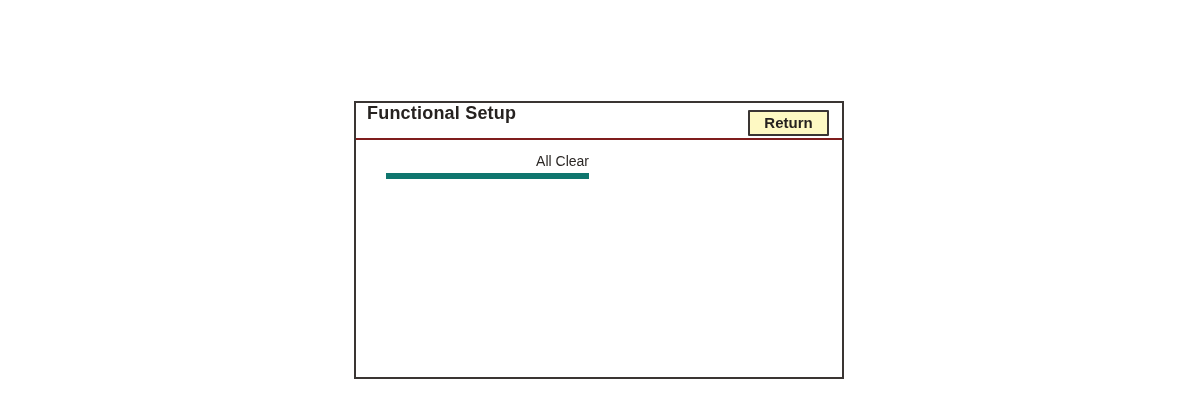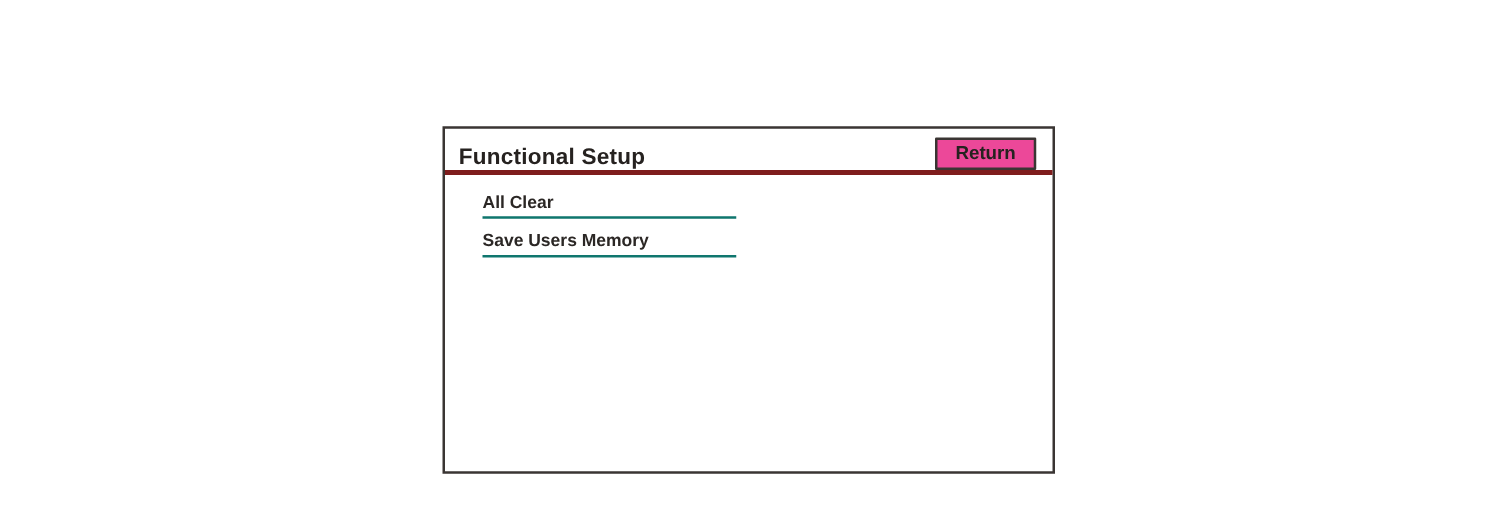--- a/index.html
+++ b/index.html
@@ -21,76 +21,75 @@
     left: 354px;
     top: 101px;
     width: 490px;
     height: 278px;
     background: #ffffff;
     border: 2px solid #3a3533;
   }
   .titlebar {
     position: relative;
     height: 37px;
-    border-bottom: 4px solid #7f1d1d;
+    border-bottom: 2px solid #7f1d1d;
     display: flex;
-    align-items: flex-end;
+    align-items: flex-start;
     padding-left: 11px;
   }
   .title {
     font-size: 18px;
     font-weight: bold;
     color: #262220;
     letter-spacing: 0.2px;
   }
   .return-btn {
     position: absolute;
     right: 13px;
     top: 7px;
     width: 81px;
     height: 26px;
-    background: #ec4899;
+    background: #fef9c3;
     border: 2px solid #3a3533;
     font-family: "Liberation Sans", sans-serif;
     font-size: 15px;
     font-weight: bold;
     color: #262220;
     text-align: center;
     line-height: 22px;
     cursor: pointer;
     border-radius: 1px;
   }
   .content {
     position: relative;
     width: 100%;
     height: 237px;
   }
   .menu-item {
     position: absolute;
     width: 203px;
-    text-align: left;
+    text-align: right;
     font-size: 14px;
-    font-weight: 700;
+    font-weight: 400;
     color: #2b2725;
     padding-bottom: 4px;
-    border-bottom: 2px solid #0f766e;
+    border-bottom: 6px solid #0f766e;
     cursor: pointer;
     white-space: nowrap;
   }
   .pos-all-clear   { left: 30px;  top: 13px; }
   .pos-pandora     { left: 253px; top: 13px; }
   .pos-save-users  { left: 30px;  top: 44px; }
 </style>
 </head>
 <body>
 
 <div class="canvas">
   <div class="panel">
     <div class="titlebar">
       <span class="title">Functional Setup</span>
       <button class="return-btn">Return</button>
     </div>
     <div class="content">
       <div class="menu-item pos-all-clear">All Clear</div>
-      <div class="menu-item pos-save-users">Save Users Memory</div>
     </div>
   </div>
 </div>
 
 </body></html>

